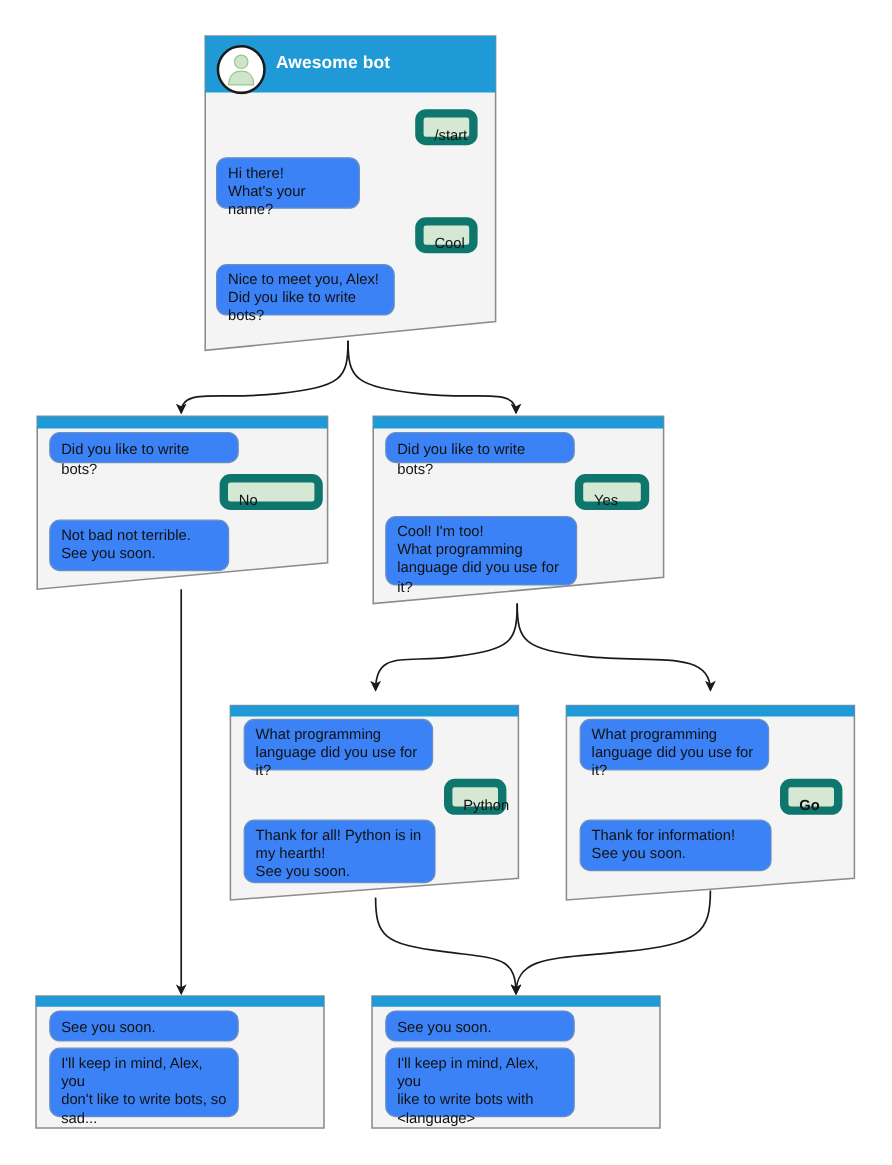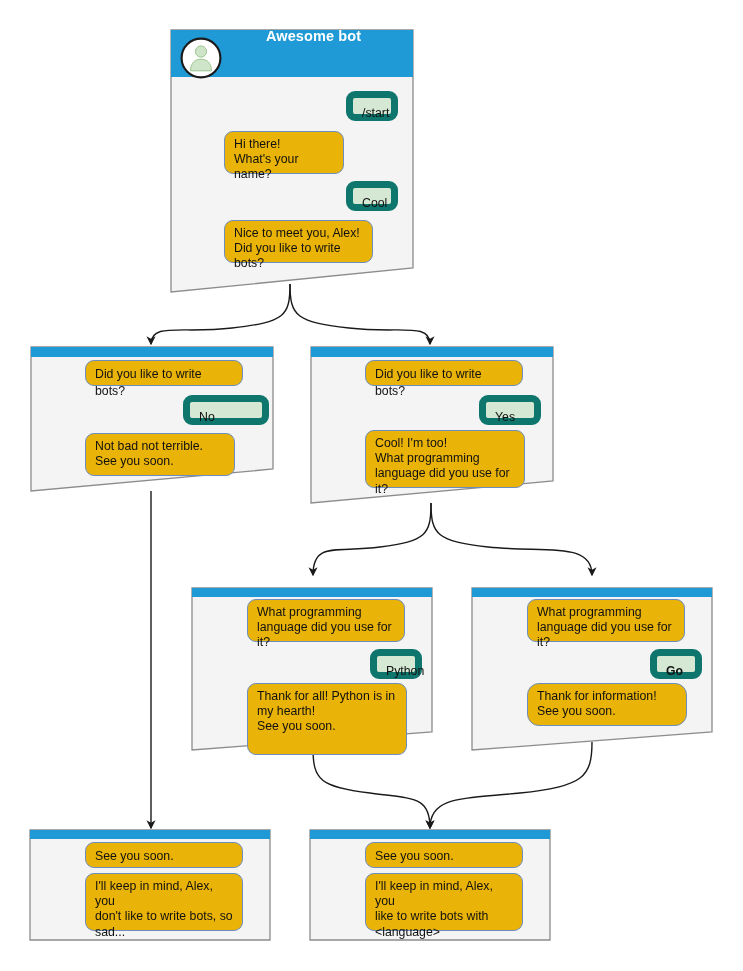--- a/index.html
+++ b/index.html
@@ -30,23 +30,22 @@
     position:absolute;
     box-sizing:border-box;
     border-radius:9px;
     font-size:12.3px;
     line-height:15.2px;
     color:#111111;
     padding:5px 9px 6px 9px;
     white-space:pre-line;
   }
   .bubble.bot{
-    background:#eab308;
+    background:#3b82f6;
     border:1px solid #6c8ebf;
-    margin-left:44px;
   }
   .bubble.user{
     background:#d5e8d4;
     border:7px solid #0f766e;
     text-align:left;
   }
 </style>
 </head>
 <body>
 
@@ -78,21 +77,21 @@
     </svg>
 
     <div class="avatar" style="left:12px;top:9px;width:42px;height:42px;">
       <svg viewBox="0 0 42 42" width="42" height="42">
         <circle cx="21" cy="21" r="19.4" fill="#ffffff" stroke="#1a1a1a" stroke-width="2.1"></circle>
         <circle cx="21" cy="14.5" r="5.6" fill="#cfe5c9" stroke="#9bc68f" stroke-width="1"></circle>
         <path d="M 10.6,33.8 C 10.6,25.6 15.2,22.2 21,22.2 C 26.8,22.2 31.4,25.6 31.4,33.8 Z" fill="#cfe5c9" stroke="#9bc68f" stroke-width="1"></path>
       </svg>
     </div>
 
-    <div class="hdr-title" style="left:62px;top:0;margin-left:36px;">Awesome bot</div>
+    <div class="hdr-title" style="left:62px;top:17px;">Awesome bot</div>
 
     <div class="msgs">
       <div class="bubble user" style="left:178px;top:63px;width:52px;height:30px;line-height:20px;">/start</div>
       <div class="bubble bot" style="left:12px;top:103px;width:120px;height:43px;">Hi there!
 What's your name?</div>
       <div class="bubble user" style="left:178px;top:153px;width:52px;height:30px;line-height:20px;">Cool</div>
       <div class="bubble bot" style="left:12px;top:192px;width:149px;height:43px;">Nice to meet you, Alex!
 Did you like to write bots?</div>
     </div>
   </div>
@@ -126,36 +125,36 @@
 
   <div class="card" style="left:190px;top:586px;width:244px;height:166px;">
     <svg class="card-skin" viewBox="0 0 244 166" width="244" height="166" preserveAspectRatio="none">
       <path d="M 2,2 L 242,2 L 242,146 L 2,164 Z" fill="#f4f4f4" stroke="#8c8c8c" stroke-width="1.3"></path>
       <path d="M 2,2 L 242,2 L 242,11 L 2,11 Z" fill="#1f9ad6"></path>
     </svg>
     <div class="msgs">
       <div class="bubble bot" style="left:13px;top:13px;width:158px;height:43px;">What programming
 language did you use for it?</div>
       <div class="bubble user" style="left:180px;top:63px;width:52px;height:30px;line-height:20px;">Python</div>
-      <div class="bubble bot" style="left:13px;top:97px;width:160px;height:72px;">Thank for all! Python is in
+      <div class="bubble bot" style="left:13px;top:97px;width:160px;height:53px;">Thank for all! Python is in
 my hearth!
 See you soon.</div>
     </div>
   </div>
 
   <div class="card" style="left:470px;top:586px;width:244px;height:166px;">
     <svg class="card-skin" viewBox="0 0 244 166" width="244" height="166" preserveAspectRatio="none">
       <path d="M 2,2 L 242,2 L 242,146 L 2,164 Z" fill="#f4f4f4" stroke="#8c8c8c" stroke-width="1.3"></path>
       <path d="M 2,2 L 242,2 L 242,11 L 2,11 Z" fill="#1f9ad6"></path>
     </svg>
     <div class="msgs">
       <div class="bubble bot" style="left:13px;top:13px;width:158px;height:43px;">What programming
 language did you use for it?</div>
       <div class="bubble user" style="left:180px;top:63px;width:52px;height:30px;line-height:20px;font-weight:bold;">Go</div>
-      <div class="bubble bot" style="left:13px;top:97px;width:160px;height:43px;border-radius:12px;">Thank for information!
+      <div class="bubble bot" style="left:13px;top:97px;width:160px;height:43px;">Thank for information!
 See you soon.</div>
     </div>
   </div>
 
   <div class="card" style="left:28px;top:828px;width:244px;height:114px;">
     <svg class="card-skin" viewBox="0 0 244 114" width="244" height="114" preserveAspectRatio="none">
       <path d="M 2,2 L 242,2 L 242,112 L 2,112 Z" fill="#f4f4f4" stroke="#8c8c8c" stroke-width="1.3"></path>
       <path d="M 2,2 L 242,2 L 242,11 L 2,11 Z" fill="#1f9ad6"></path>
     </svg>
     <div class="msgs">

